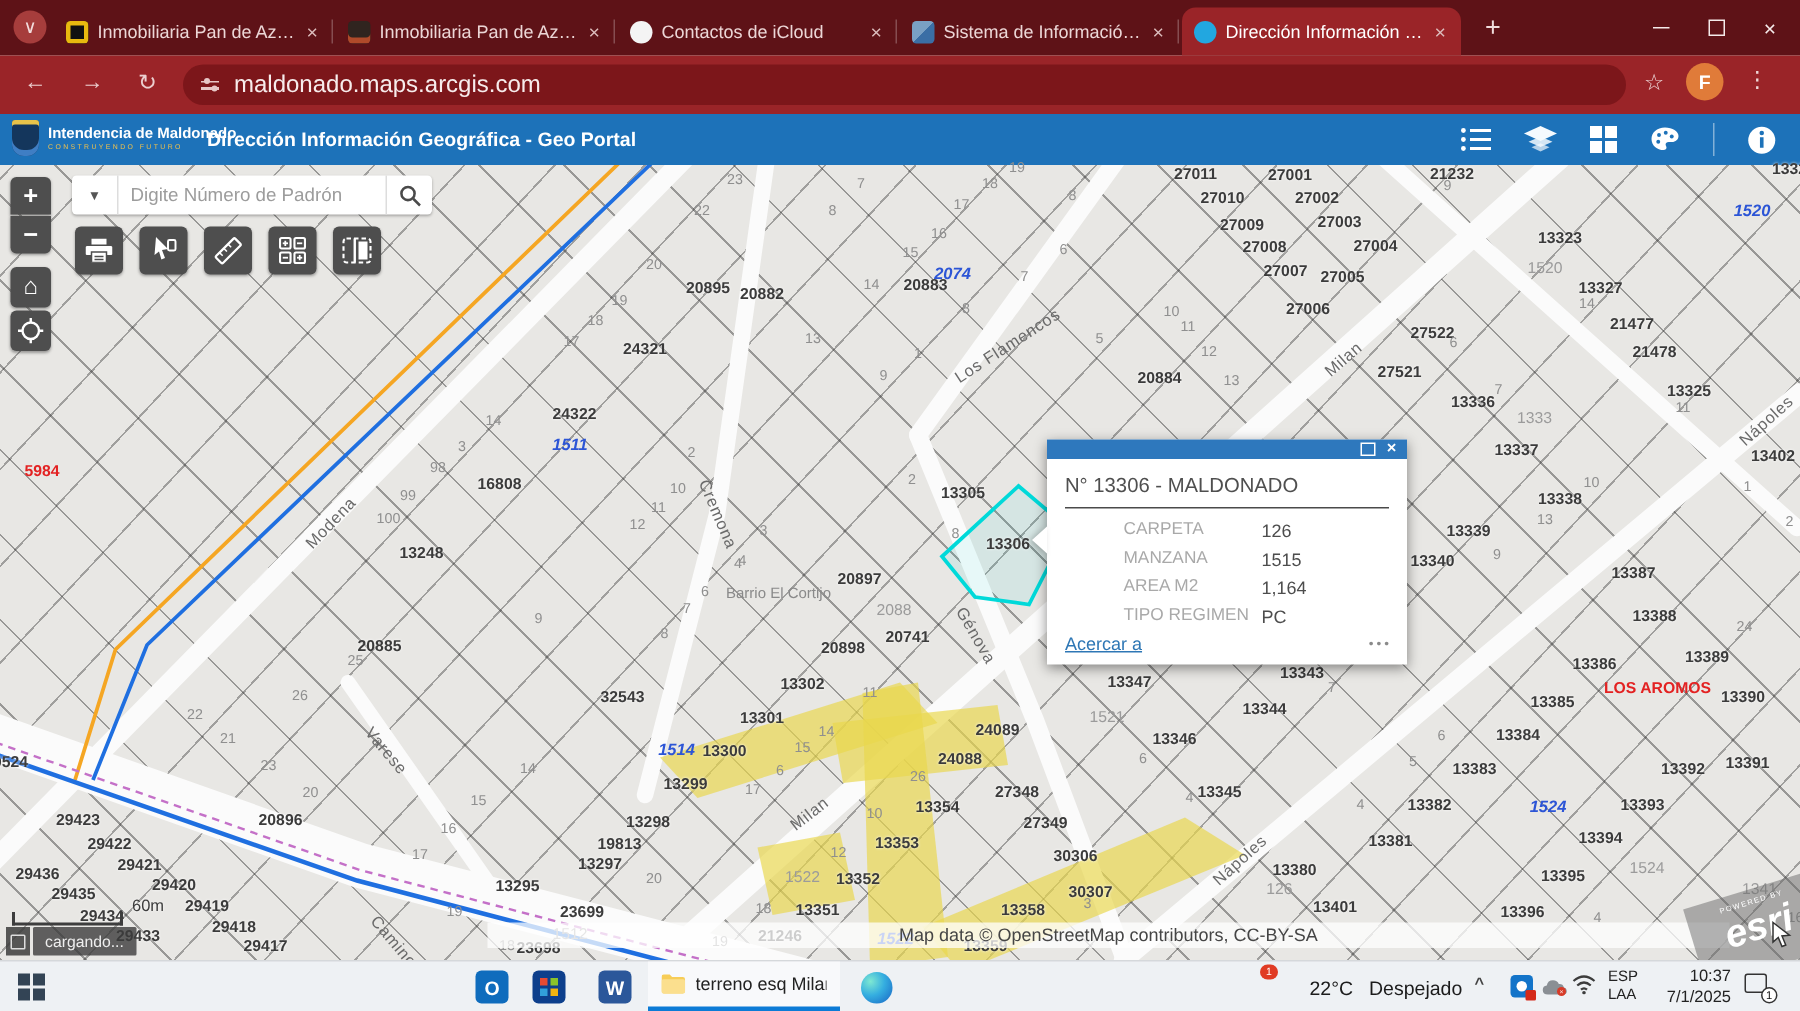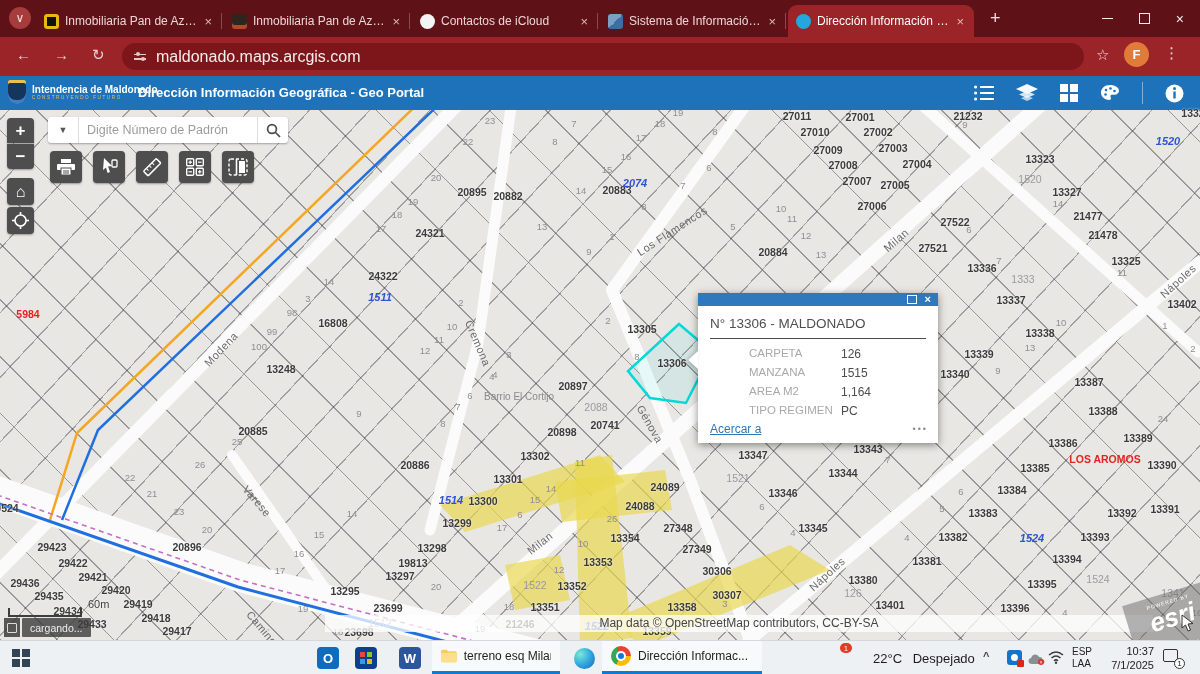--- a/index.html
+++ b/index.html
@@ -327,21 +327,21 @@
     <span class="lbl p" style="left: 562px; top: 432px;">20898</span>
     <span class="lbl p" style="left: 535px; top: 456px;">13302</span>
     <span class="lbl p" style="left: 508px; top: 479px;">13301</span>
     <span class="lbl p" style="left: 483px; top: 501px;">13300</span>
     <span class="lbl p" style="left: 457px; top: 523px;">13299</span>
     <span class="lbl p" style="left: 432px; top: 548px;">13298</span>
     <span class="lbl p" style="left: 413px; top: 563px;">19813</span>
     <span class="lbl p" style="left: 400px; top: 576px;">13297</span>
     <span class="lbl p" style="left: 388px; top: 608px;">23699</span>
     <span class="lbl p" style="left: 359px; top: 632px;">23698</span>
-    <span class="lbl p" style="left: 415px; top: 465px;">20886</span>
+    <span class="lbl p" style="left: 415px; top: 465px;">32543</span>
     <span class="lbl p" style="left: 187px; top: 547px;">20896</span>
     <span class="lbl p" style="left: 345px; top: 591px;">13295</span>
     <span class="lbl p" style="left: 52px; top: 547px;">29423</span>
     <span class="lbl p" style="left: 73px; top: 563px;">29422</span>
     <span class="lbl p" style="left: 93px; top: 577px;">29421</span>
     <span class="lbl p" style="left: 116px; top: 590px;">29420</span>
     <span class="lbl p" style="left: 138px; top: 604px;">29419</span>
     <span class="lbl p" style="left: 156px; top: 618px;">29418</span>
     <span class="lbl p" style="left: 177px; top: 631px;">29417</span>
     <span class="lbl p" style="left: 25px; top: 583px;">29436</span>
@@ -656,28 +656,20 @@
   <div class="appbtn" style="left:432px;width:128px;">
     <svg width="20" height="16" viewBox="0 0 20 16">
         <path d="M0 2 Q0 0 2 0 L7 0 L9 2 L18 2 Q20 2 20 4 L20 14 Q20 16 18 16 L2 16 Q0 16 0 14 Z" fill="#f7cd57"></path>
         <rect y="4" width="20" height="12" rx="1.5" fill="#fbdf8e"></rect>
       </svg>
     <span style="white-space:nowrap;overflow:hidden;">terreno esq Milan y...</span>
   </div>
   <div class="tbicon" style="left:572px;">
     <span style="width:21px;height:21px;border-radius:50%;background:radial-gradient(circle at 30% 30%,#7ee8d2,#35aee0 45%,#1762c4);display:block;"></span>
   </div>
-  <div class="appbtn" style="left:602px;width:160px;">
-    <span style="position:relative;width:20px;height:20px;flex:0 0 20px;">
-      <span style="position:absolute;inset:0;border-radius:50%;background:conic-gradient(from -30deg,#ea4335 0 120deg,#fbbc05 0 240deg,#34a853 0 360deg);"></span>
-      <span style="position:absolute;left:5px;top:5px;width:10px;height:10px;border-radius:50%;background:#fff;"></span>
-      <span style="position:absolute;left:7px;top:7px;width:6px;height:6px;border-radius:50%;background:#1a73e8;"></span>
-    </span>
-    <span style="white-space:nowrap;overflow:hidden;">Dirección Informac...</span>
-  </div>
   <div id="weather">
     <span class="blob"></span>
     <span class="badge">1</span>
   </div>
   <div id="tb-temp">
     <span>22°C</span>
     <span style="margin-left:7px;">Despejado</span>
   </div>
   <div id="tb-chevron">^</div>
   <div id="tray-blue">

